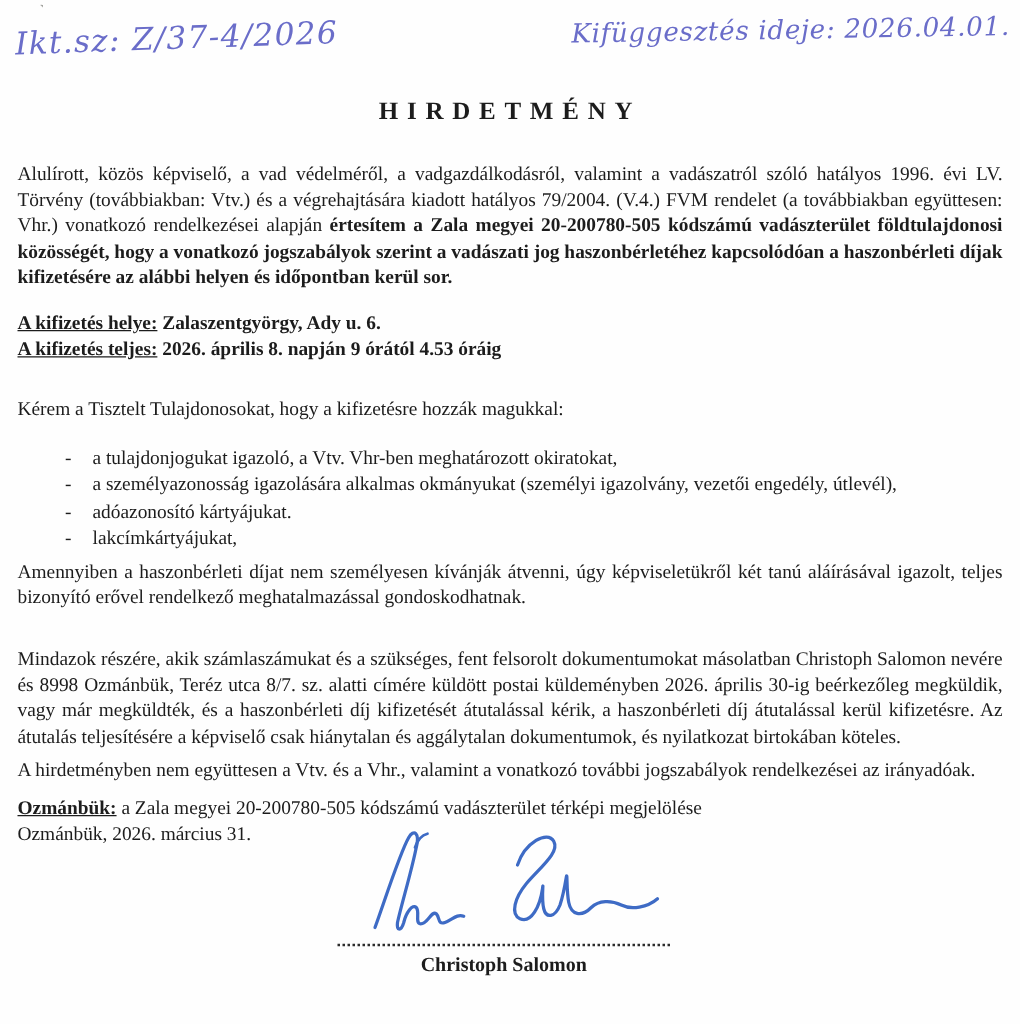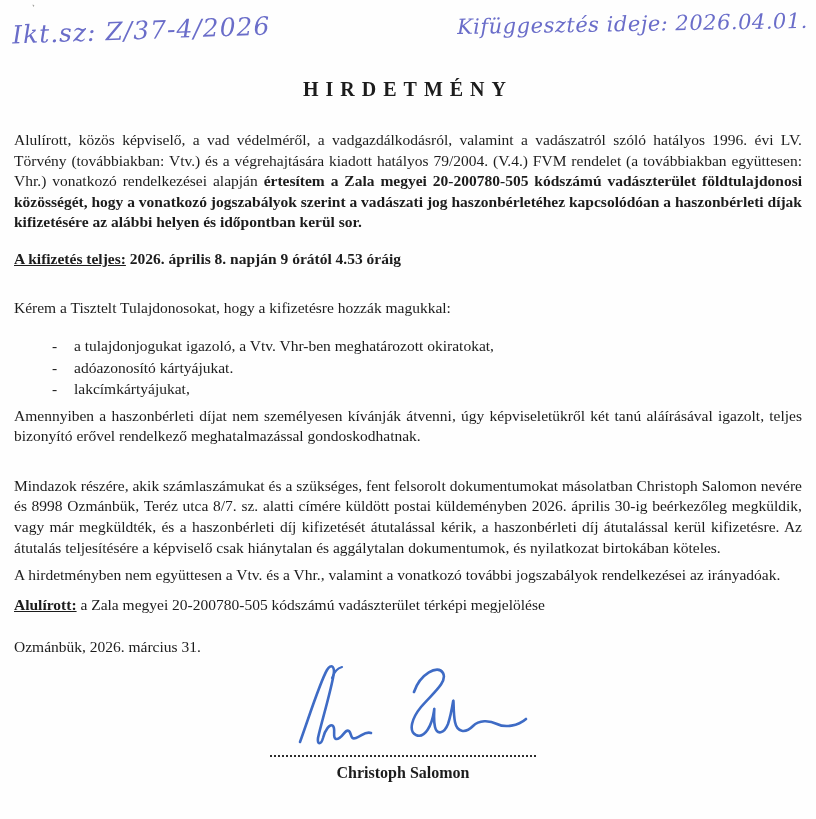--- a/index.html
+++ b/index.html
@@ -77,21 +77,21 @@
   ul.bullets li::before {
     content: "-";
     position: absolute;
     left: -22px;
   }
   .p-proxy    { margin-top: 6px; }
   .p-transfer { margin-top: 29px; }
   .p-legal    { margin-top: 7px; }
   .p-attach   { margin-top: 9px; text-align: left; }
   .p-attach .label { font-weight: bold; text-decoration: underline; }
-  .p-date     { margin-top: 22px; text-align: left; }
+  .p-date     { margin-top: 0; text-align: left; }
   
   .sig-svg {
     position: absolute;
     left: 288px; top: 662px;
   }
   .sig-dots {
     position: absolute;
     left: 270px; top: 742px;
     width: 266px; height: 15px;
     border-bottom: 2px dotted #2c2c2c;
@@ -123,38 +123,40 @@
   <span class="hand hand-left">Ikt.sz: Z/37-4/2026</span>
   <span class="hand hand-right">Kifüggesztés ideje: 2026.04.01.</span>
 
   <div class="content">
 
     <div class="doc-title">HIRDETMÉNY</div>
 
     <p class="para p-intro"><span>Alulírott, közös képviselő, a vad védelméről, a vadgazdálkodásról, valamint a vadászatról szóló hatályos 1996. évi LV. Törvény (továbbiakban: Vtv.) és a végrehajtására kiadott hatályos 79/2004. (V.4.) FVM rendelet (a továbbiakban együttesen: Vhr.) vonatkozó rendelkezései alapján </span><strong>értesítem a Zala megyei 20-200780-505 kódszámú vadászterület földtulajdonosi közösségét, hogy a vonatkozó jogszabályok szerint a vadászati jog haszonbérletéhez kapcsolódóan a haszonbérleti díjak kifizetésére az alábbi helyen és időpontban kerül sor.</strong></p>
 
     <div class="pay-block">
+      <div class="pay-line"><span class="label">A kifizetés helye:</span><span> Zalaszentgyörgy, Ady u. 6.</span></div>
       <div class="pay-line"><span class="label">A kifizetés teljes:</span><span> 2026. április 8. napján 9 órától 4.53 óráig</span></div>
     </div>
 
     <p class="para p-bring">Kérem a Tisztelt Tulajdonosokat, hogy a kifizetésre hozzák magukkal:</p>
 
     <ul class="bullets">
       <li>a tulajdonjogukat igazoló, a Vtv. Vhr-ben meghatározott okiratokat,</li>
+      <li>a személyazonosság igazolására alkalmas okmányukat (személyi igazolvány, vezetői engedély, útlevél),</li>
       <li>adóazonosító kártyájukat.</li>
       <li>lakcímkártyájukat,</li>
     </ul>
 
     <p class="para p-proxy">Amennyiben a haszonbérleti díjat nem személyesen kívánják átvenni, úgy képviseletükről két tanú aláírásával igazolt, teljes bizonyító erővel rendelkező meghatalmazással gondoskodhatnak.</p>
 
     <p class="para p-transfer">Mindazok részére, akik számlaszámukat és a szükséges, fent felsorolt dokumentumokat másolatban Christoph Salomon nevére és 8998 Ozmánbük, Teréz utca 8/7. sz. alatti címére küldött postai küldeményben 2026. április 30-ig beérkezőleg megküldik, vagy már megküldték, és a haszonbérleti díj kifizetését átutalással kérik, a haszonbérleti díj átutalással kerül kifizetésre. Az átutalás teljesítésére a képviselő csak hiánytalan és aggálytalan dokumentumok, és nyilatkozat birtokában köteles.</p>
 
     <p class="para p-legal">A hirdetményben nem együttesen a Vtv. és a Vhr., valamint a vonatkozó további jogszabályok rendelkezései az irányadóak.</p>
 
-    <p class="para p-attach"><span class="label">Alulírott:</span><span> a Zala megyei 20-200780-505 kódszámú vadászterület térképi megjelölése</span></p>
+    <p class="para p-attach"><span class="label">Ozmánbük:</span><span> a Zala megyei 20-200780-505 kódszámú vadászterület térképi megjelölése</span></p>
 
     <p class="para p-date">Ozmánbük, 2026. március 31.</p>
 
   </div>
 
   <svg class="sig-svg" width="250" height="90" viewBox="0 0 250 90" fill="none">
     <path d="M12,80 C20,58 32,20 39,8 C43,1 48,4 45,16 C41,36 33,62 30,76 C29,83 33,83 35,76 C37,68 42,61 45,64 C48,67 44,76 48,77 C54,78 57,66 61,69 C64,72 62,78 68,76 C74,74 77,69 83,71" stroke="#3e6bc5" stroke-width="2.6" stroke-linecap="round"></path>
     <path d="M126,30 C132,12 150,2 155,11 C160,20 144,32 133,45 C124,56 120,69 128,73 C137,77 144,63 146,49 C147,41 145,57 147,65 C149,73 156,72 160,62 C162,56 164,46 165,40 C166,34 165,50 167,60 C169,70 177,72 185,64 C191,58 201,58 209,62 C217,66 230,64 238,57" stroke="#3e6bc5" stroke-width="2.6" stroke-linecap="round"></path>
     <path d="M44,16 C46,10 50,6 54,5" stroke="#3e6bc5" stroke-width="2.2" stroke-linecap="round"></path>
   </svg>

